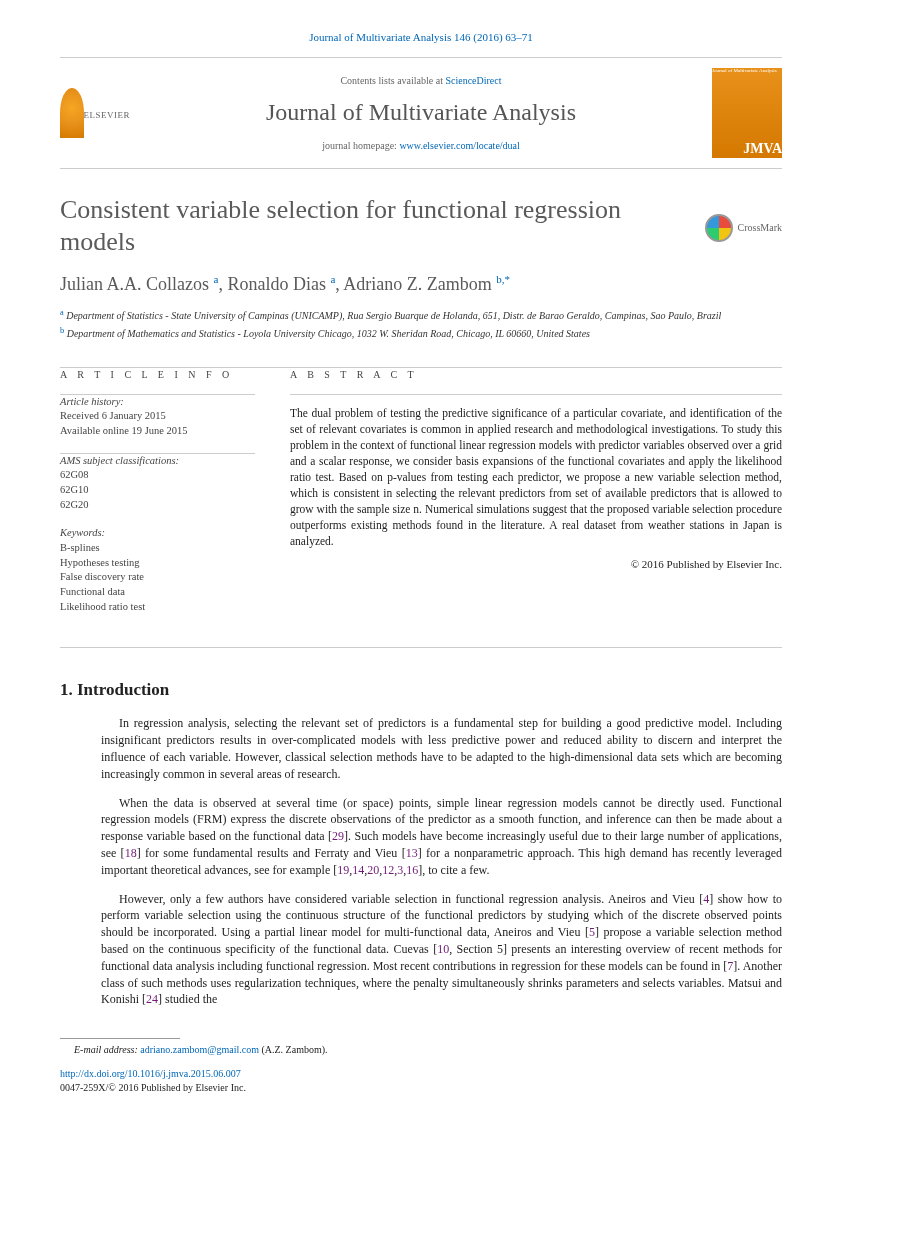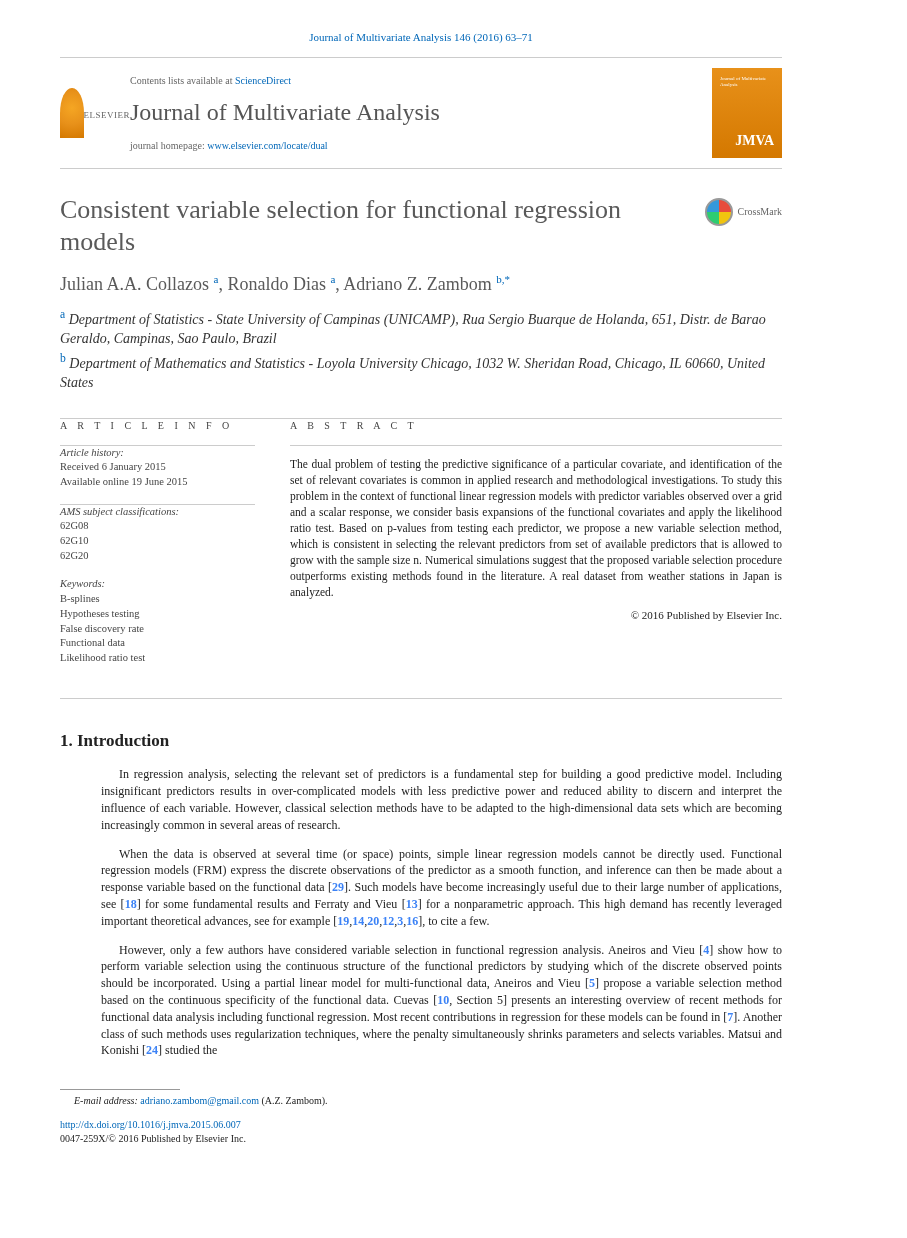--- a/index.html
+++ b/index.html
@@ -47,20 +47,21 @@
     position: relative;
   }
   .elsevier-text {
     font-size: 9px;
     color: #666;
     margin-top: 3px;
     letter-spacing: 0.5px;
   }
   .masthead-center {
     flex: 1;
+    text-align: center;
   }
   .contents-line {
     font-size: 10px;
     color: #666;
     margin-bottom: 8px;
   }
   .contents-line a { color: #0067b8; text-decoration: none; }
   .journal-title-main {
     font-size: 24px;
     font-weight: normal;
@@ -74,38 +75,38 @@
   }
   .homepage-line a { color: #0067b8; text-decoration: none; }
   .journal-cover {
     width: 70px;
     height: 90px;
     background: linear-gradient(to bottom, #e8911a 0%, #d47800 100%);
     position: relative;
     display: flex;
     flex-direction: column;
     justify-content: flex-start;
-    padding: 8px;
+    padding: 0;
     box-sizing: border-box;
   }
   .cover-small-text {
     font-size: 5px;
     color: #fff;
     line-height: 1.1;
   }
   .cover-jmva {
     font-size: 14px;
     color: #fff;
     font-weight: bold;
     margin-top: auto;
     text-align: right;
   }
   .title-row {
     display: flex;
-    align-items: flex-start;
+    align-items: center;
     margin-bottom: 15px;
   }
   .article-title {
     font-size: 26px;
     color: #5a5a5a;
     font-weight: normal;
     flex: 1;
     line-height: 1.2;
   }
   .crossmark {
@@ -128,21 +129,21 @@
     color: #666;
   }
   .authors {
     font-size: 18px;
     color: #5a5a5a;
     margin-bottom: 10px;
   }
   .authors sup { color: #0067b8; font-size: 11px; }
   .authors .corr { color: #0067b8; }
   .affiliations {
-    font-size: 14px;
+    font-size: 10px;
     font-style: italic;
     color: #333;
     margin-bottom: 25px;
   }
   .affil-line { margin-bottom: 2px; }
   .affil-line sup { color: #0067b8; font-style: normal; }
   .divider { border: none; border-top: 1px solid #ccc; margin: 0; }
   .info-abstract {
     display: flex;
     gap: 35px;
@@ -173,21 +174,21 @@
     margin-top: 30px;
     margin-bottom: 14px;
   }
   .body-para {
     font-size: 12px;
     text-align: justify;
     margin-bottom: 4px;
     text-indent: 18px;
     margin-left: 41px;
   }
-  .body-para a.ref { color: #3b82f6; text-decoration: none; font-weight: bold; }
+  .body-para a.ref { color: #701a75; text-decoration: none; }
   .footnote-rule {
     border: none;
     border-top: 1px solid #999;
     width: 120px;
     margin: 30px 0 4px 0;
   }
   .footnote {
     font-size: 10px;
   }
   .footnote .star { color: #0067b8; }

